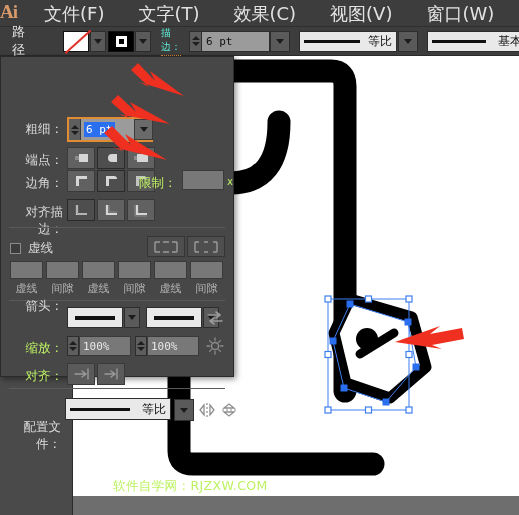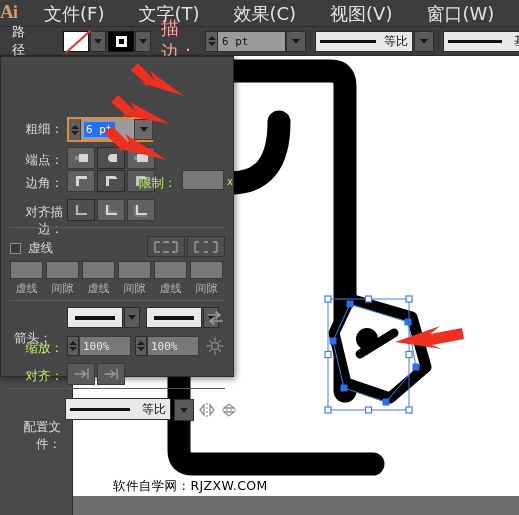--- a/index.html
+++ b/index.html
@@ -59,21 +59,21 @@
   .swatch-stroke i{ display:block; width:11px; height:11px; background:#fff; position:relative;}
   .swatch-stroke i::after{ content:""; position:absolute; left:3px; top:3px; width:5px;height:5px;background:#000;}
   .mini-drop{
     width:16px; height:21px; background:#5a5a5a; border:1px solid #2d2d2d;
     display:flex; align-items:center; justify-content:center; margin-left:1px;
   }
   .caret{
     width:0;height:0;border-left:4px solid transparent;border-right:4px solid transparent;
     border-top:5px solid #1c1c1c;
   }
-  #cb-stroke-label{ margin-left:10px; color:#fca5a5; font-size:18px;
+  #cb-stroke-label{ margin-left:10px; color:#5eead4; font-size:10px;
     font-family:"DejaVu Sans","Liberation Sans",sans-serif;
     border-bottom:1px dotted #e08c33; padding-bottom:1px;}
   .spinner{
     width:13px;height:21px;background:#5e5e5e;border:1px solid #2d2d2d;
     display:flex;flex-direction:column;justify-content:center;align-items:center;gap:2px;
   }
   .spin-up,.spin-dn{width:0;height:0;border-left:4px solid transparent;border-right:4px solid transparent;}
   .spin-up{border-bottom:4px solid #1e1e1e;}
   .spin-dn{border-top:4px solid #1e1e1e;}
   .numfield{
@@ -91,21 +91,21 @@
 
   
   #canvas-area{
     position:absolute; left:73px; top:56px; width:446px; height:459px;
     background:#6e6e6e; overflow:hidden;
   }
   #artboard{
     position:absolute; left:0; top:0; width:446px; height:440px; background:#ffffff;
   }
   #watermark{
-    position:absolute; left:113px; top:478px; font-size:12.5px; color:#000000;
+    position:absolute; left:113px; top:478px; font-size:12.5px; color:#bef264;
     font-family:"DejaVu Sans","Liberation Sans",sans-serif; letter-spacing:.4px;
   }
 
   
   #toolcol{
     position:absolute; left:0; top:56px; width:73px; height:459px;
     background:#4a4a4a; border-right:1px solid #2b2b2b;
   }
   #tool-upper{ position:absolute; left:0; top:0; width:73px; height:315px; background:#3c3c3c; }
   .tool-sep{ position:absolute; left:6px; width:61px; height:1px; background:#5c5c5c; }
@@ -506,21 +506,21 @@
     <div class="dash-cap">虚线</div>
     <div class="dash-cap">间隙</div>
     <div class="dash-cap">虚线</div>
     <div class="dash-cap">间隙</div>
     <div class="dash-cap">虚线</div>
     <div class="dash-cap">间隙</div>
   </div>
 
   <div class="panel-sep" style="top:243px;"></div>
 
-  <div class="lbl" style="left:2px; top:273px; width:60px; position:absolute;text-align:center;">箭头：</div>
+  <div class="lbl" style="left:2px; top:241px; width:60px; position:absolute;">箭头：</div>
   <div class="row" style="left:66px; top:250px;">
     <div class="arrow-sel">
         <span class="ln"></span>
       </div>
     <div class="mini-drop" style="height:21px;">
         <span class="caret"></span>
       </div>
   </div>
   <div class="row" style="left:145px; top:250px;">
     <div class="arrow-sel">

